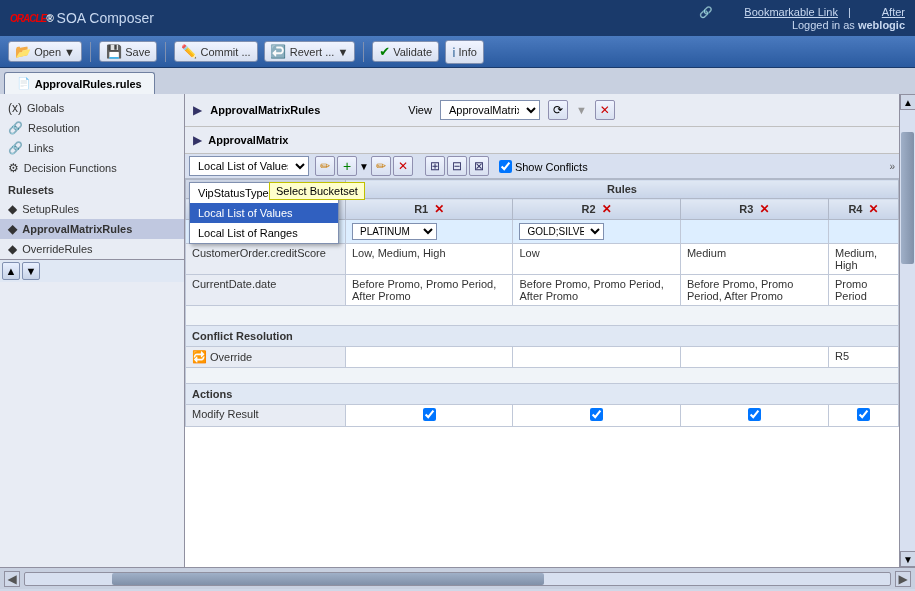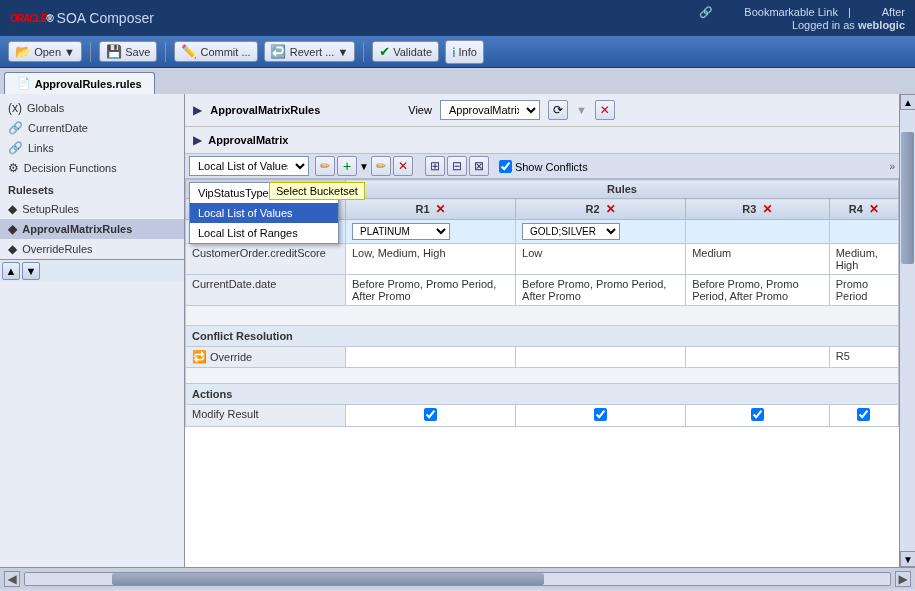--- a/index.html
+++ b/index.html
@@ -22,21 +22,21 @@
     #oracle-logo {
       color: #e00;
       font-weight: bold;
       font-size: 10px;
       font-style: italic;
       letter-spacing: -1px;
     }
     #oracle-logo span { color: #fff; }
     #app-title { color: #c8d8f0; font-size: 14px; }
     #header-links { display: flex; align-items: center; gap: 10px; }
-    #header-links a { color: #c8d8f0; font-size: 11px; cursor: pointer; padding-left: 21px; }
+    #header-links a { color: #c8d8f0; text-decoration: underline; font-size: 11px; cursor: pointer; padding-left: 21px; }
     #user-info { color: #c8d8f0; font-size: 11px; text-align: right; }
 
     
     #toolbar {
       background: linear-gradient(to bottom, #4a7abf, #2a5a9f);
       display: flex;
       align-items: center;
       padding: 3px 8px;
       gap: 6px;
       height: 32px;
@@ -241,21 +241,21 @@
       background: #e8ecf4;
       font-weight: normal;
       color: #333;
     }
     table.rules-table tr.selected td { background: #ddeeff; }
     .cell-select {
       font-size: 10px;
       padding: 1px 3px;
       border: 1px solid #8090b0;
       background: #fff;
-      width: 98px;
+      width: 85px;
     }
     .delete-x {
       color: #c00;
       font-weight: bold;
       cursor: pointer;
       font-size: 12px;
       margin-left: 3px;
     }
     .rules-header-row th { background: linear-gradient(to bottom, #c8d4e8, #b0bcd0); }
     .conflict-row td { background: #e8e8f8; }
@@ -435,21 +435,21 @@
 <div id="outer-container">
   <div id="inner-main">
 
     <div id="left-panel">
       <div class="left-item">
         <span class="left-icon">(x)</span>
         <span>Globals</span>
       </div>
       <div class="left-item">
         <span class="left-icon">🔗</span>
-        <span>CurrentDate</span>
+        <span>Resolution</span>
       </div>
       <div class="left-item">
         <span class="left-icon">🔗</span>
         <span>Links</span>
       </div>
       <div class="left-item">
         <span class="left-icon">⚙</span>
         <span>Decision Functions</span>
       </div>
 

